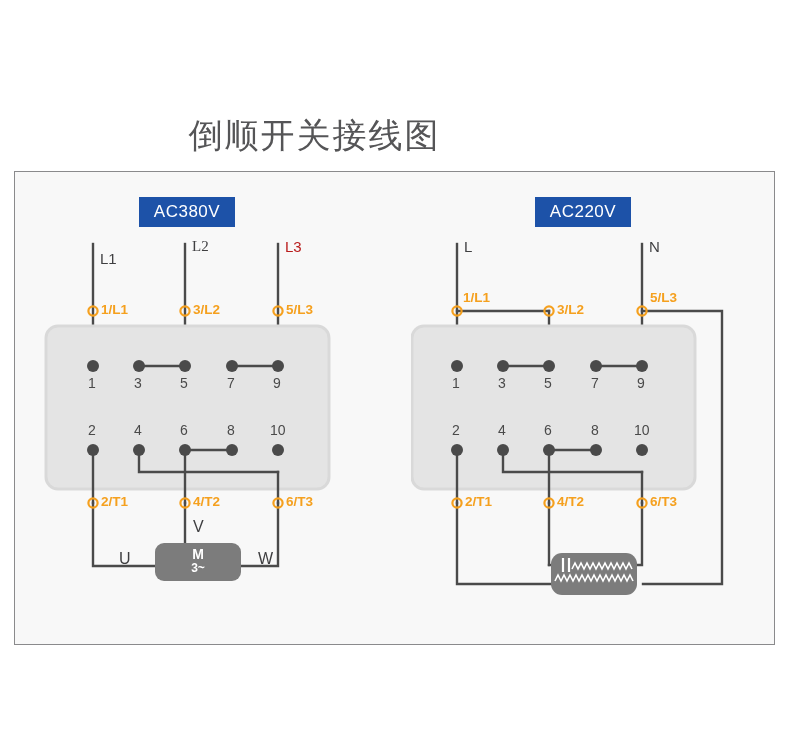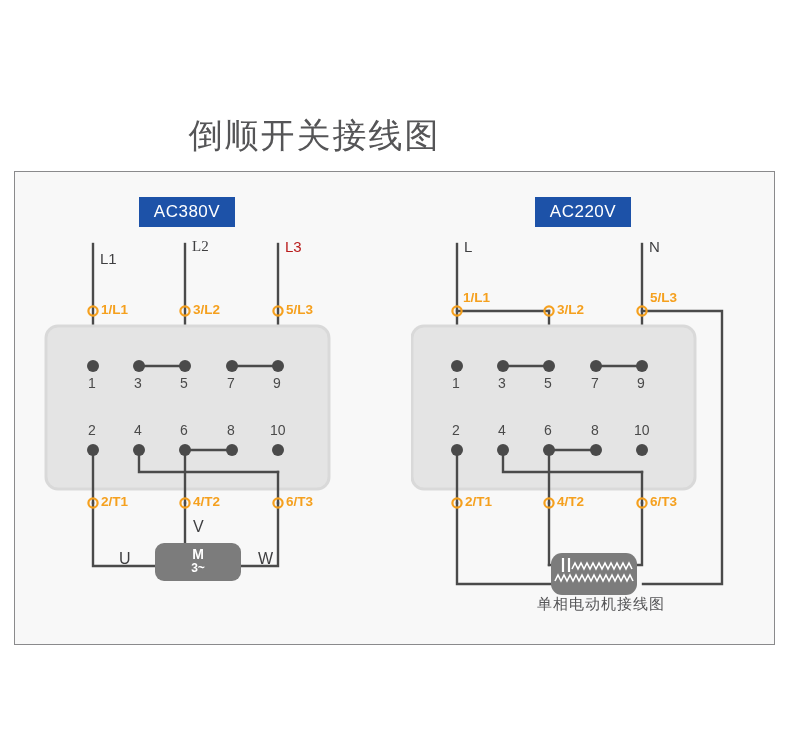--- a/index.html
+++ b/index.html
@@ -268,16 +268,15 @@
     <div style="position:absolute; left:41px; top:250px; font-size:14px; color:#4a4a4a;">2</div>
     <div style="position:absolute; left:87px; top:250px; font-size:14px; color:#4a4a4a;">4</div>
     <div style="position:absolute; left:133px; top:250px; font-size:14px; color:#4a4a4a;">6</div>
     <div style="position:absolute; left:180px; top:250px; font-size:14px; color:#4a4a4a;">8</div>
     <div style="position:absolute; left:223px; top:250px; font-size:14px; color:#4a4a4a;">10</div>
 
     <div style="position:absolute; left:54px; top:322px; font-size:13.5px; color:#f5a01e; font-weight:600;">2/T1</div>
     <div style="position:absolute; left:146px; top:322px; font-size:13.5px; color:#f5a01e; font-weight:600;">4/T2</div>
     <div style="position:absolute; left:239px; top:322px; font-size:13.5px; color:#f5a01e; font-weight:600;">6/T3</div>
 
-    <div class="caption" style="top:423px;">单相电动机接线图</div>
   </div>
 
 </div>
 
 </body></html>

